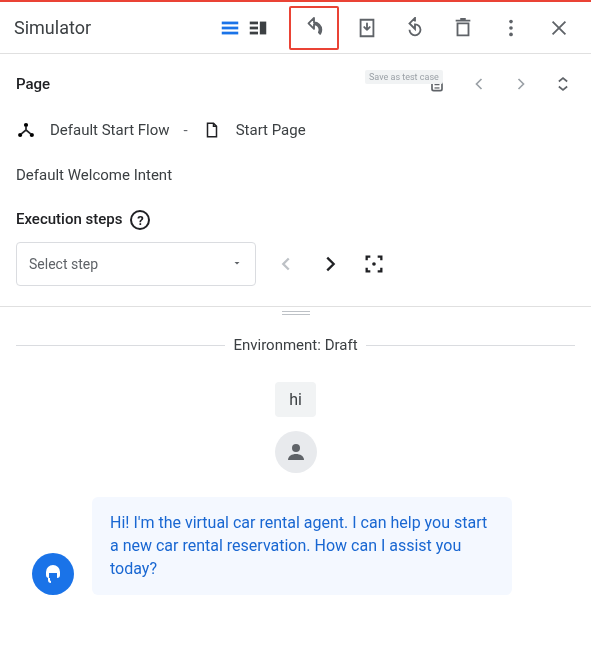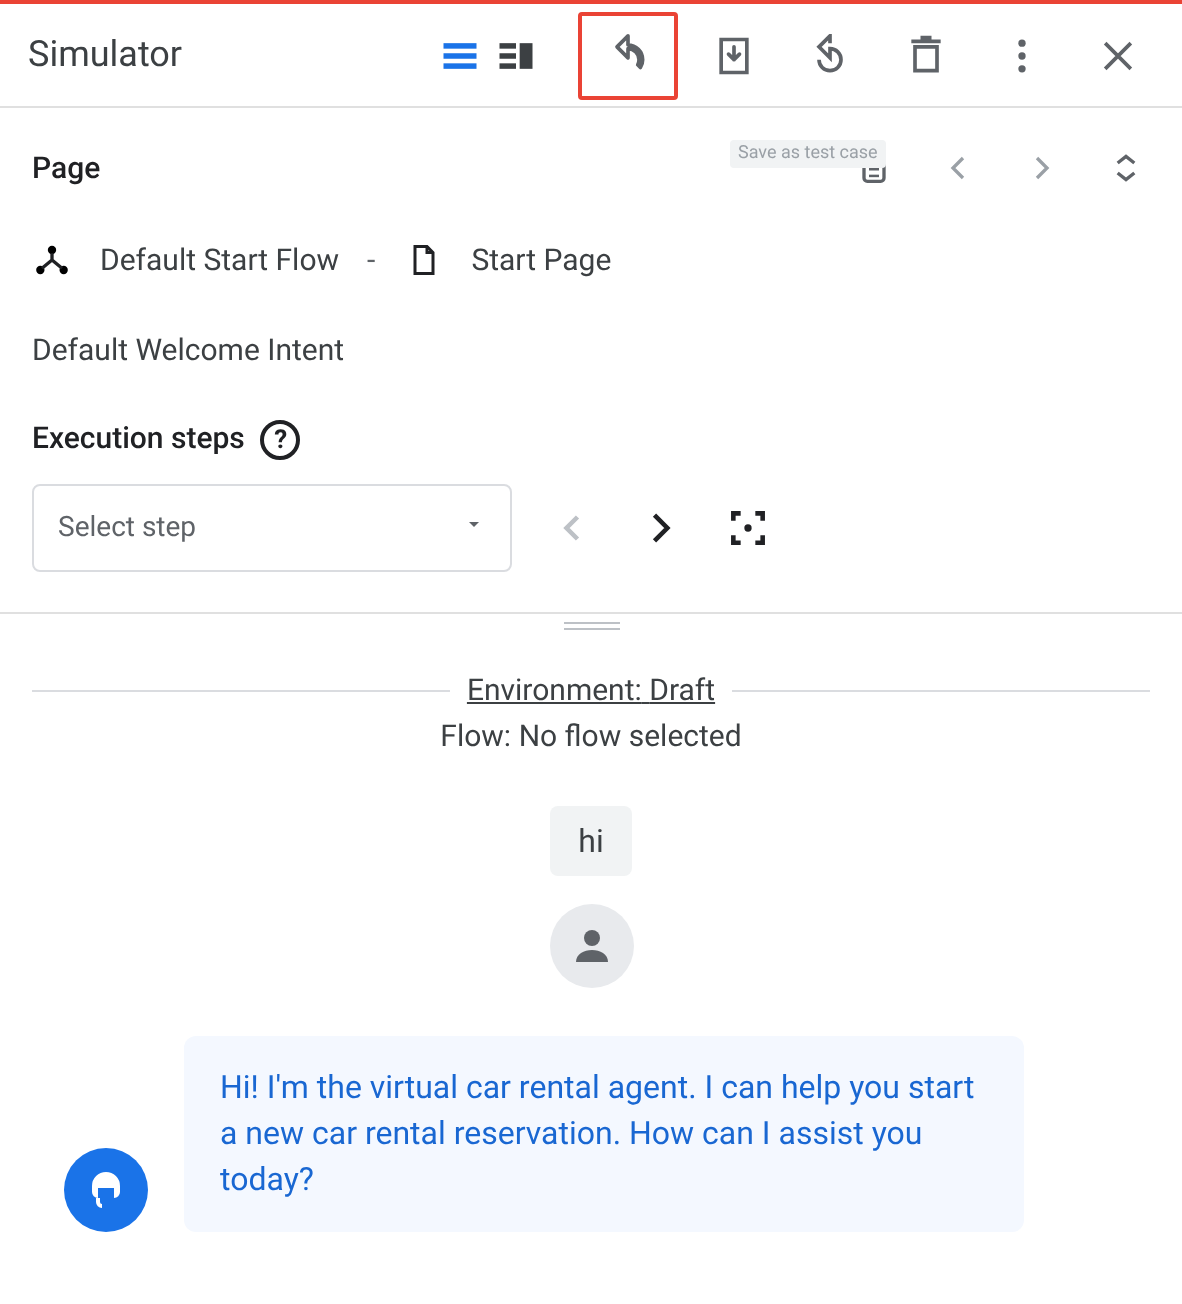--- a/index.html
+++ b/index.html
@@ -130,21 +130,21 @@
     .nav-ic { width: 28px; height: 28px; display:flex; align-items:center; justify-content:center; color:#5f6368; cursor:pointer;}
     .nav-ic.enabled { color: #202124; }
     .divider { height: 1px; background: #e0e0e0; margin: 10px -16px 0 -16px;}
     .drag-handle {
       width: 28px; height: 4px;
       border-top: 1px solid #bdc1c6;
       border-bottom: 1px solid #bdc1c6;
       margin: 4px auto 20px auto;
     }
     .env-block { text-align: center; font-size: 15px; color: #3c4043; line-height: 1.4;}
-    .env-rule { display:flex; align-items:center; gap: 0; margin-bottom: 2px; text-decoration: underline;}
+    .env-rule { display:flex; align-items:center; gap: 0; margin-bottom: 2px;}
     .env-rule .line { flex:1; height:1px; background:#dadce0;}
     .env-rule .txt { padding: 0 8px; font-size: 15px; color: #3c4043;}
     .chat { padding: 24px 16px 0 16px; }
     .user-row { display: flex; align-items: center; justify-content: flex-end; gap: 14px; margin-bottom: 24px; flex-direction: column;}
     .user-bubble {
       background: #f1f3f4; color: #3c4043; font-size: 16px;
       padding: 8px 14px; border-radius: 4px;
     }
     .avatar {
       width: 42px; height: 42px; border-radius: 50%;
@@ -321,24 +321,20 @@
 
   <div class="env-block">
     <div class="env-rule">
       <div class="line"></div>
       <div class="txt">
         <span>Environment:</span>
         <span>Draft</span>
       </div>
       <div class="line"></div>
     </div>
-    <div>
-      <span>Flow:</span>
-      <span>No flow selected</span>
-    </div>
   </div>
 
   <div class="chat">
     <div class="user-row">
       <div class="user-bubble">hi</div>
       <div class="avatar">
         <svg viewBox="0 0 24 24" width="24" height="24">
             <circle cx="12" cy="8" r="4" fill="#5f6368"></circle>
             <path d="M4 20c0-4 4-6 8-6s8 2 8 6" fill="#5f6368"></path>
           </svg>

